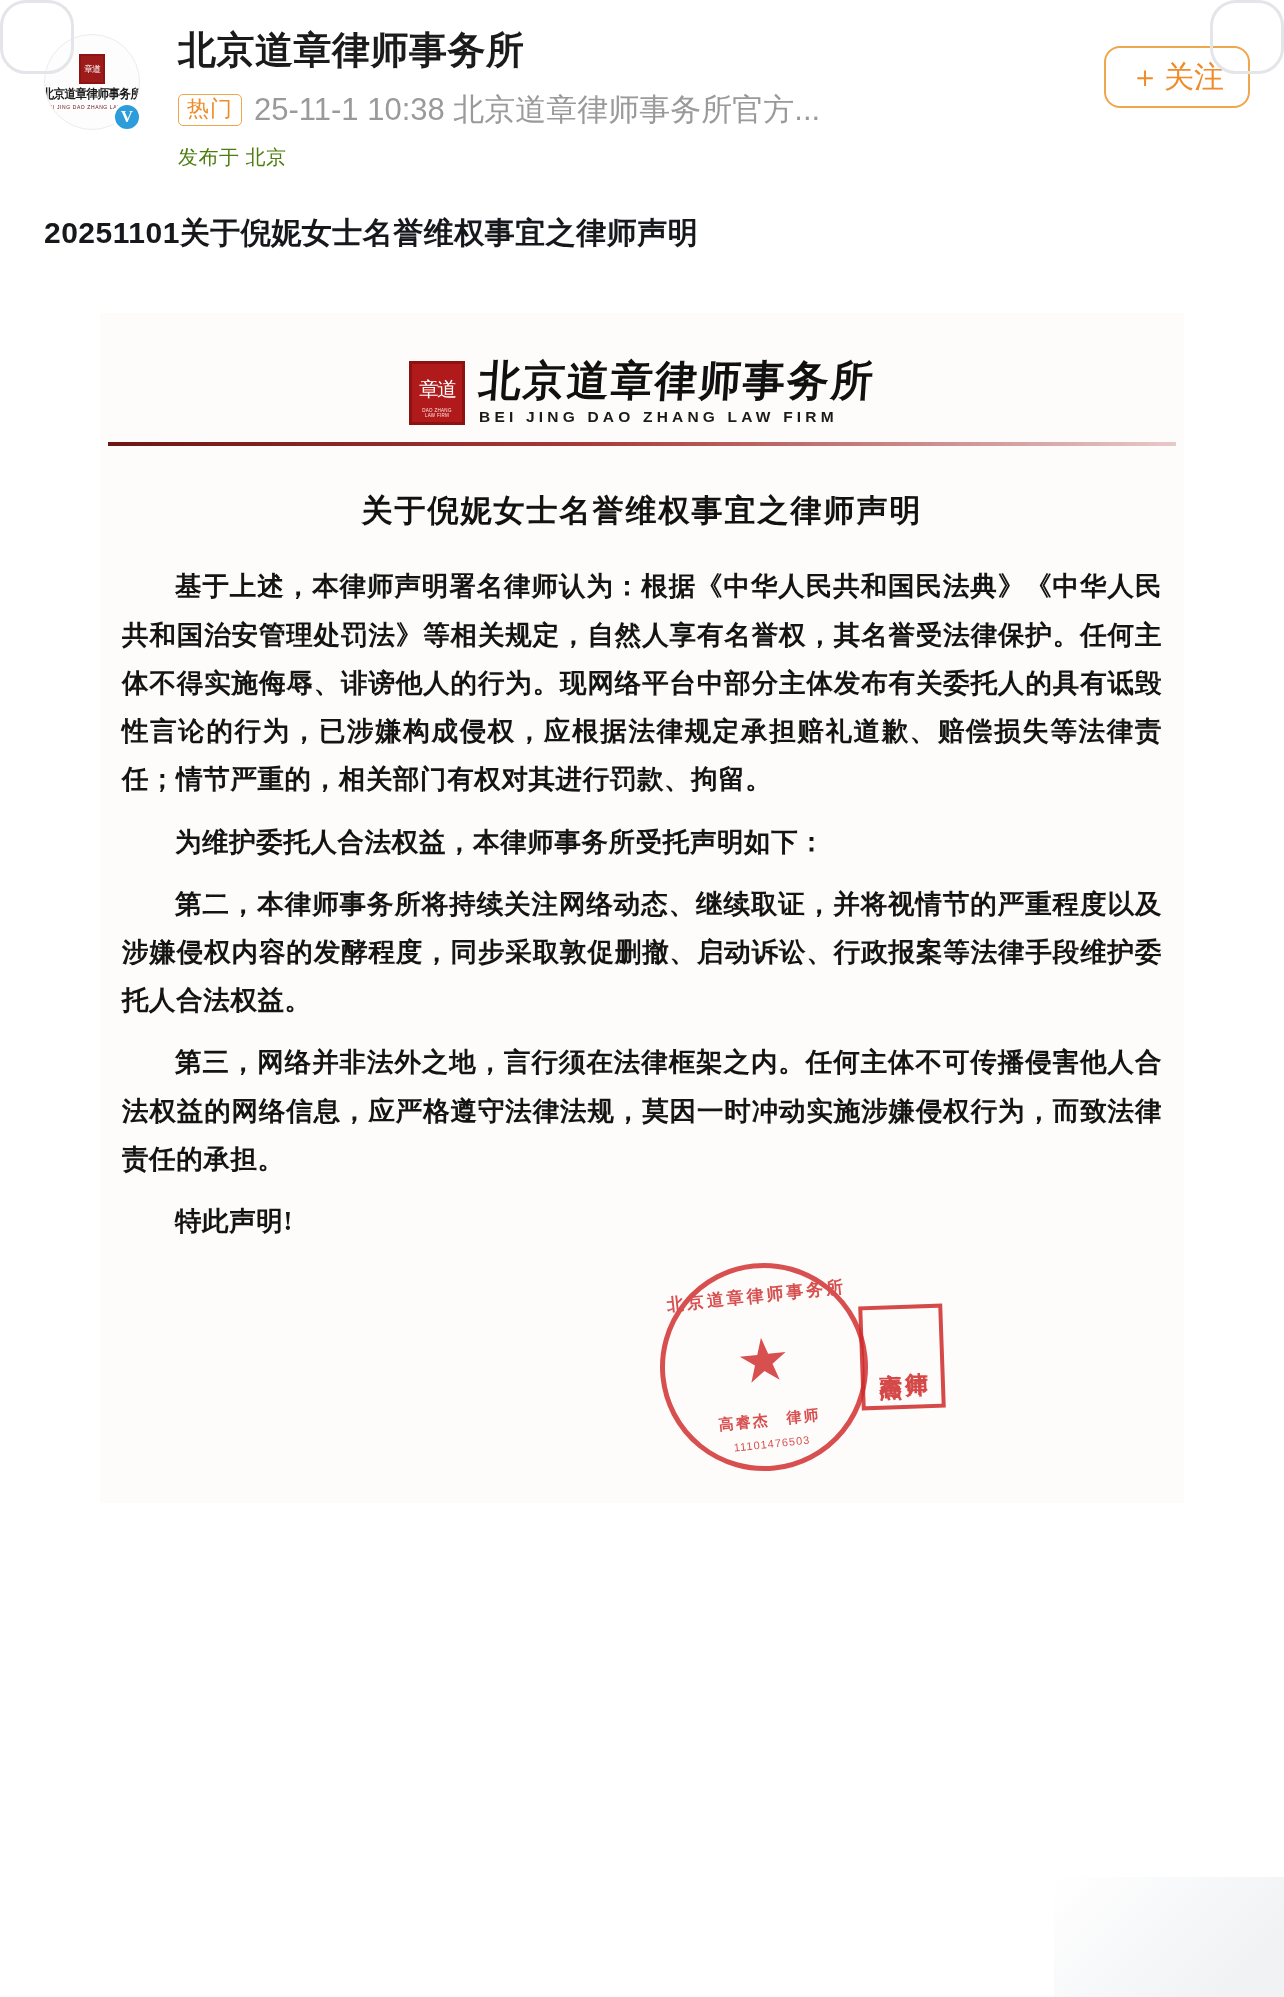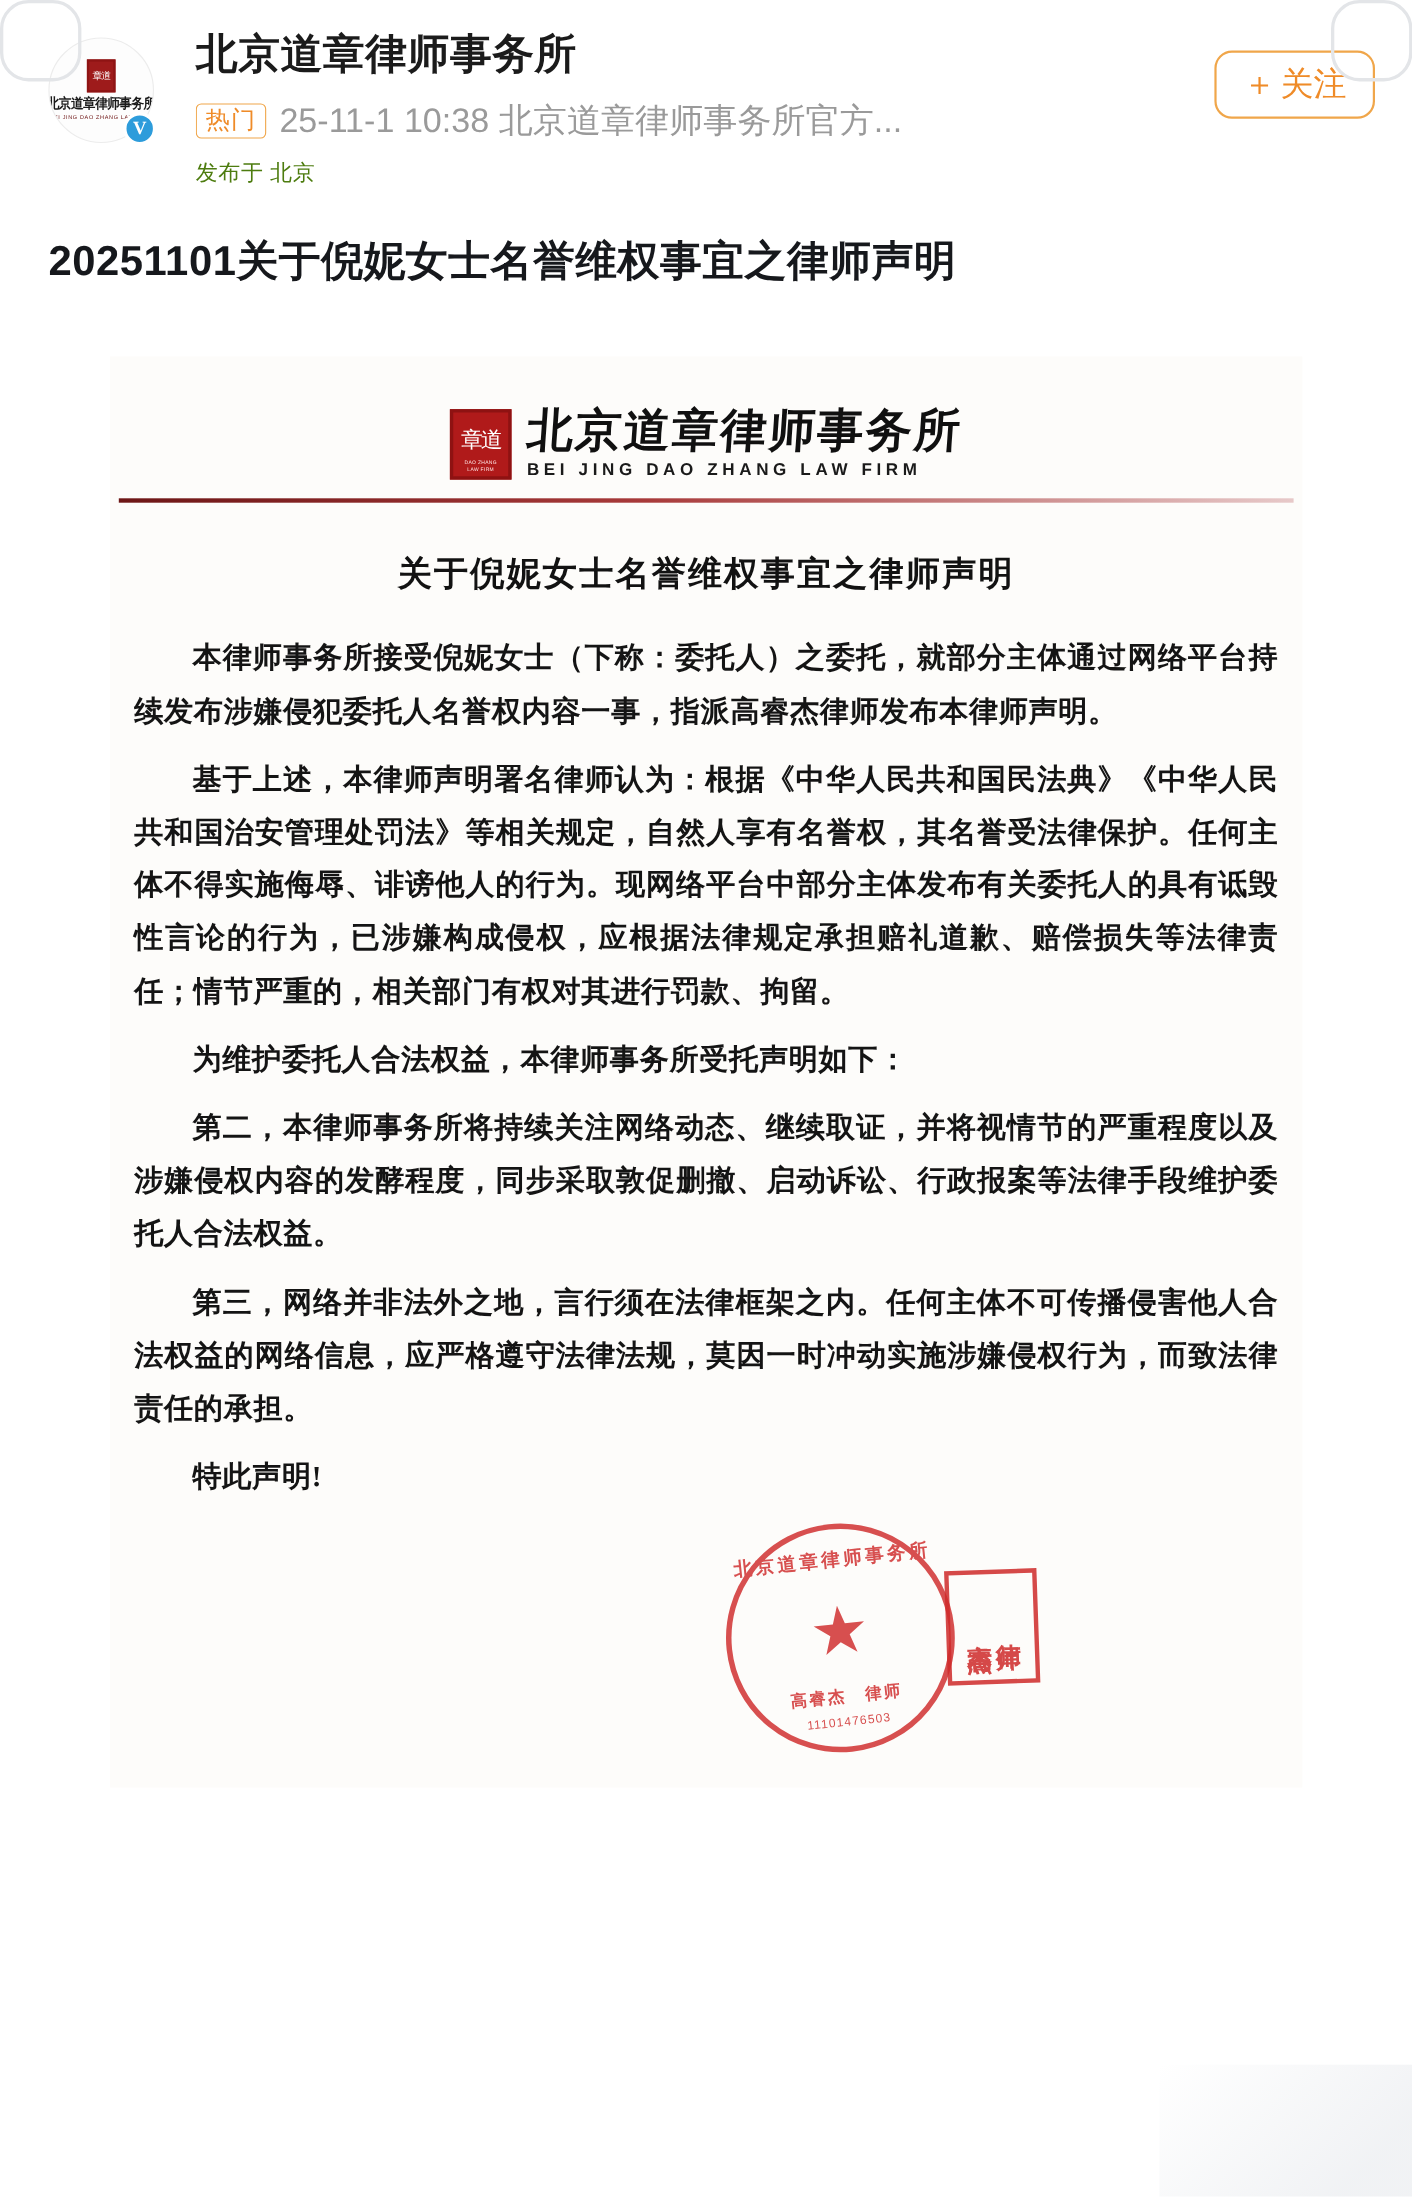--- a/index.html
+++ b/index.html
@@ -180,21 +180,21 @@
     gap: 4px;
     background: #ffffff;
     line-height: 1;
     white-space: nowrap;
   }
   .plus-icon { font-size: 30px; line-height: 1; }
 
   
   .post-title {
     padding: 42px 44px 0 44px;
-    font-size: 38px;
+    font-size: 30px;
     font-weight: bold;
     color: #16181c;
     letter-spacing: 0.5px;
     line-height: 1.35;
   }
 
   
   .doc-area {
     position: relative;
     margin: 60px 0 0 0;
@@ -435,21 +435,20 @@
           <div class="lh-cn">北京道章律师事务所</div>
           <div class="lh-en">BEI JING DAO ZHANG LAW FIRM</div>
         </div>
       </div>
 
       <div class="lh-rule"></div>
 
       <div class="doc-title">关于倪妮女士名誉维权事宜之律师声明</div>
 
       <div class="doc-body">
-        <p class="doc-p">本律师事务所接受倪妮女士（下称：委托人）之委托，就部分主体通过网络平台持续发布涉嫌侵犯委托人名誉权内容一事，指派高睿杰律师发布本律师声明。</p>
         <p class="doc-p">基于上述，本律师声明署名律师认为：根据《中华人民共和国民法典》《中华人民共和国治安管理处罚法》等相关规定，自然人享有名誉权，其名誉受法律保护。任何主体不得实施侮辱、诽谤他人的行为。现网络平台中部分主体发布有关委托人的具有诋毁性言论的行为，已涉嫌构成侵权，应根据法律规定承担赔礼道歉、赔偿损失等法律责任；情节严重的，相关部门有权对其进行罚款、拘留。</p>
         <p class="doc-p">为维护委托人合法权益，本律师事务所受托声明如下：</p>
         <p class="doc-p">第二，本律师事务所将持续关注网络动态、继续取证，并将视情节的严重程度以及涉嫌侵权内容的发酵程度，同步采取敦促删撤、启动诉讼、行政报案等法律手段维护委托人合法权益。</p>
         <p class="doc-p">第三，网络并非法外之地，言行须在法律框架之内。任何主体不可传播侵害他人合法权益的网络信息，应严格遵守法律法规，莫因一时冲动实施涉嫌侵权行为，而致法律责任的承担。</p>
         <p class="doc-p">特此声明!</p>
       </div>
 
       <div class="stamp-block">
         <div class="round-stamp">
           <div class="arc-top">北京道章律师事务所</div>

